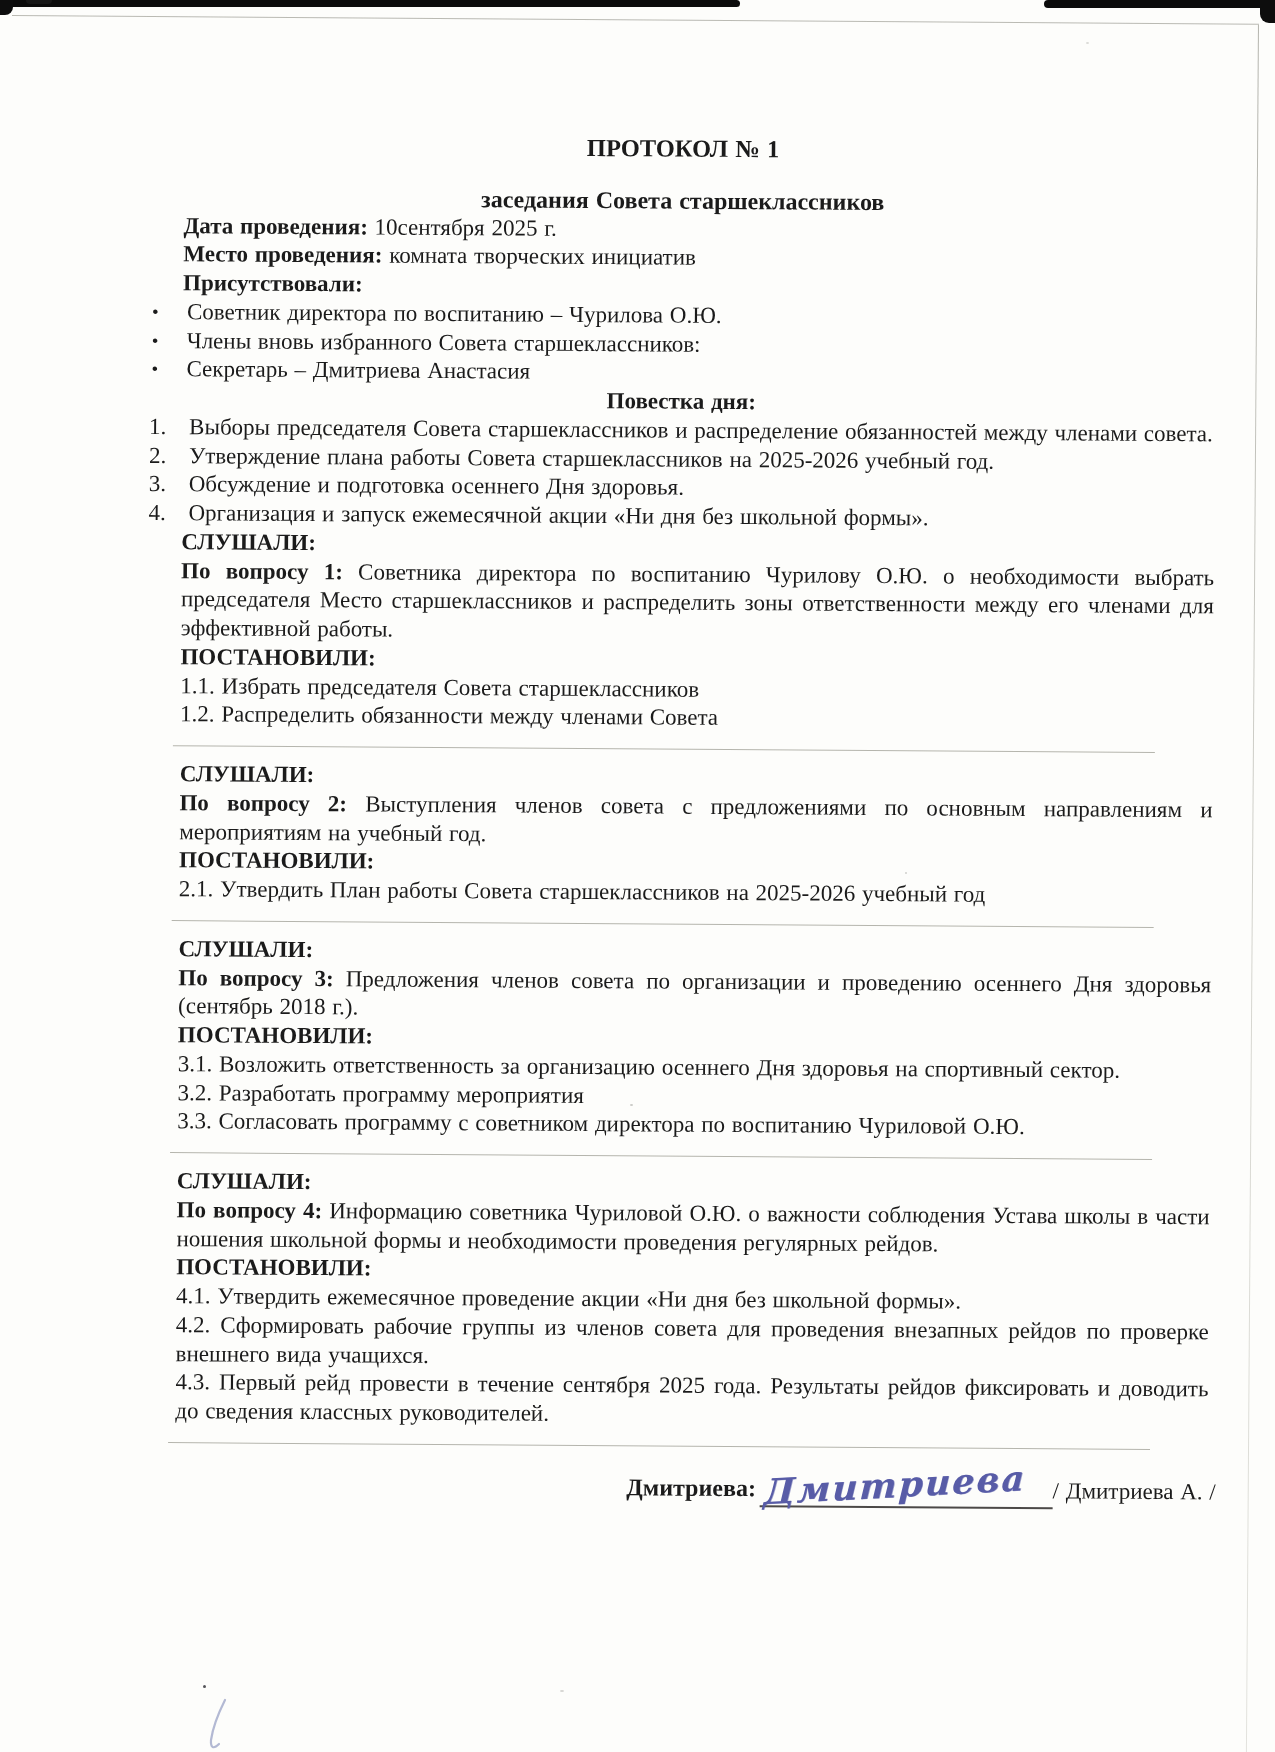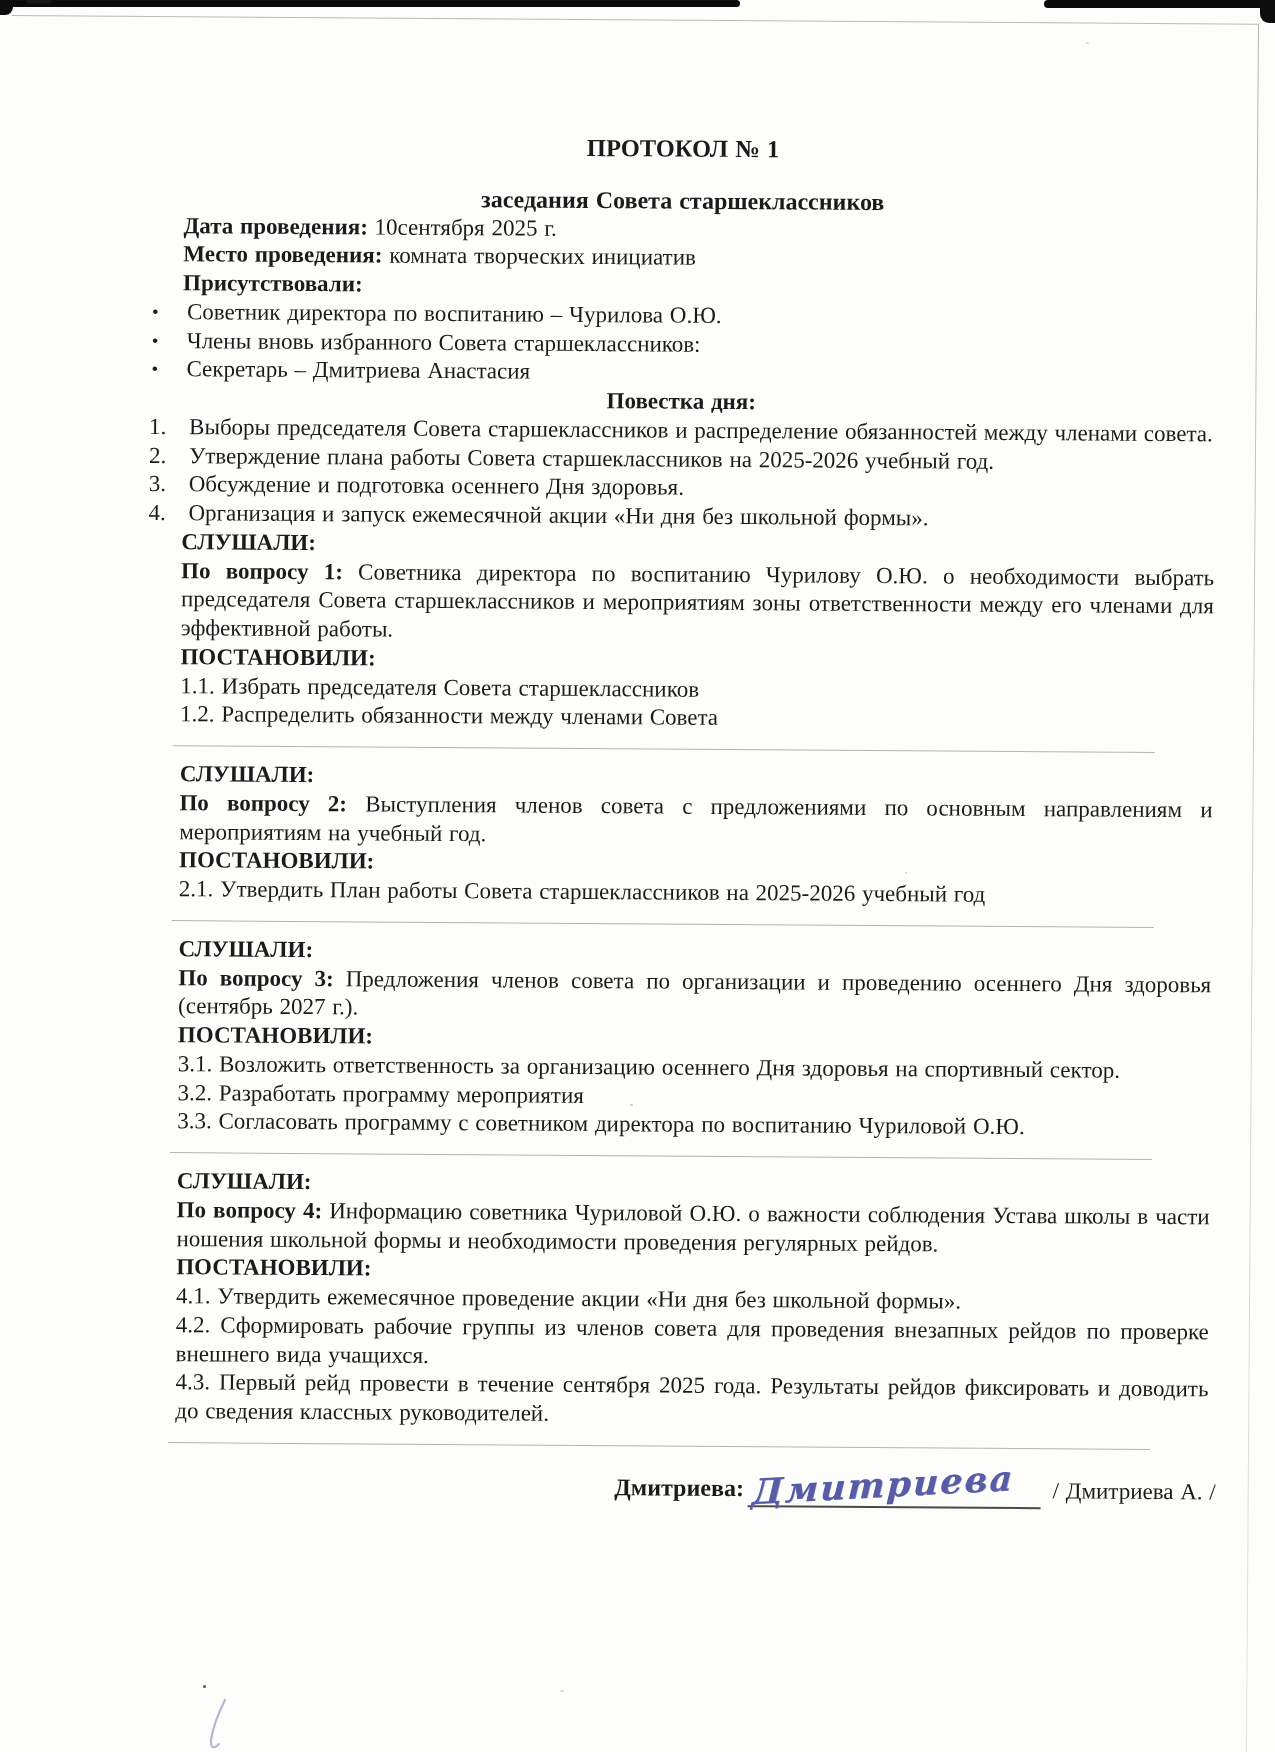--- a/index.html
+++ b/index.html
@@ -71,21 +71,21 @@
   .sig-script {
     display:inline-block;
     font-family:"DejaVu Serif","Liberation Serif",serif;
     font-style:italic; font-weight:600;
     font-size:35px; line-height:30px;
     color:#585ca7;
     transform:rotate(-3.5deg) skewX(-6deg);
     letter-spacing:2px;
     text-shadow:0.6px 0.3px 0.6px rgba(88,92,167,.55);
   }
-  .sig-name { margin-left:12px; }
+  .sig-name { }
 
   
   .speck { position:absolute; border-radius:50%; background:#8c8c86; }
   .pen-mark { position:absolute; left:200px; top:1692px; z-index:4; }
   .pen-dot { position:absolute; left:203px; top:1685px; width:3px; height:3px; background:#55555a; border-radius:50%; }
 </style>
 </head>
 <body>
 
 <div class="scan-band-left"></div>
@@ -144,21 +144,21 @@
     <li>
       <span class="agenda-num">4.</span>
       <span class="li-text">Организация и запуск ежемесячной акции «Ни дня без школьной формы».</span>
     </li>
   </ol>
 
   <section>
     <p class="para bold">СЛУШАЛИ:</p>
     <p class="para just">
       <span class="bold">По вопросу 1:</span>
-      <span>Советника директора по воспитанию Чурилову О.Ю. о необходимости выбрать председателя Совета старшеклассников и мероприятиям зоны ответственности между его членами для эффективной работы.</span>
+      <span>Советника директора по воспитанию Чурилову О.Ю. о необходимости выбрать председателя Место старшеклассников и распределить зоны ответственности между его членами для эффективной работы.</span>
     </p>
     <p class="para bold">ПОСТАНОВИЛИ:</p>
     <p class="para just">1.1. Избрать председателя Совета старшеклассников</p>
     <p class="para just">1.2. Распределить обязанности между членами Совета</p>
   </section>
 
   <hr class="rule">
 
   <section>
     <p class="para bold">СЛУШАЛИ:</p>
@@ -169,21 +169,21 @@
     <p class="para bold">ПОСТАНОВИЛИ:</p>
     <p class="para just">2.1. Утвердить План работы Совета старшеклассников на 2025-2026 учебный год</p>
   </section>
 
   <hr class="rule">
 
   <section>
     <p class="para bold">СЛУШАЛИ:</p>
     <p class="para just">
       <span class="bold">По вопросу 3:</span>
-      <span>Предложения членов совета по организации и проведению осеннего Дня здоровья (сентябрь 2027 г.).</span>
+      <span>Предложения членов совета по организации и проведению осеннего Дня здоровья (сентябрь 2018 г.).</span>
     </p>
     <p class="para bold">ПОСТАНОВИЛИ:</p>
     <p class="para just">3.1. Возложить ответственность за организацию осеннего Дня здоровья на спортивный сектор.</p>
     <p class="para just">3.2. Разработать программу мероприятия</p>
     <p class="para just">3.3. Согласовать программу с советником директора по воспитанию Чуриловой О.Ю.</p>
   </section>
 
   <hr class="rule">
 
   <section>

